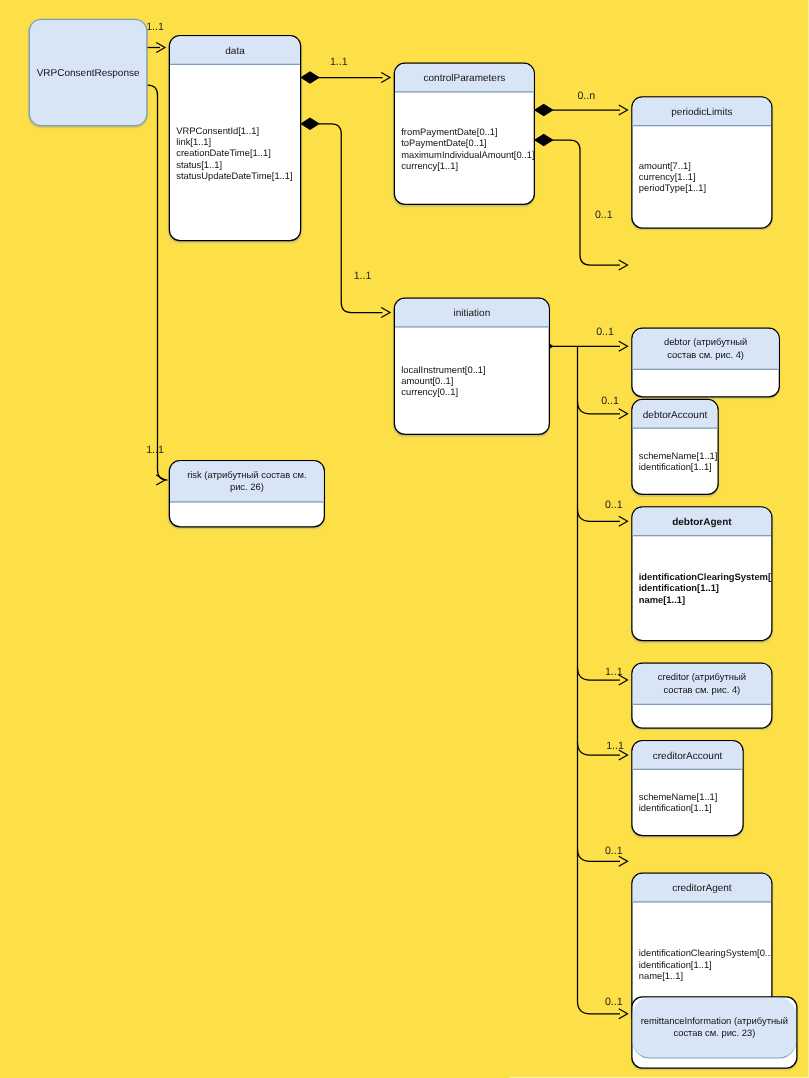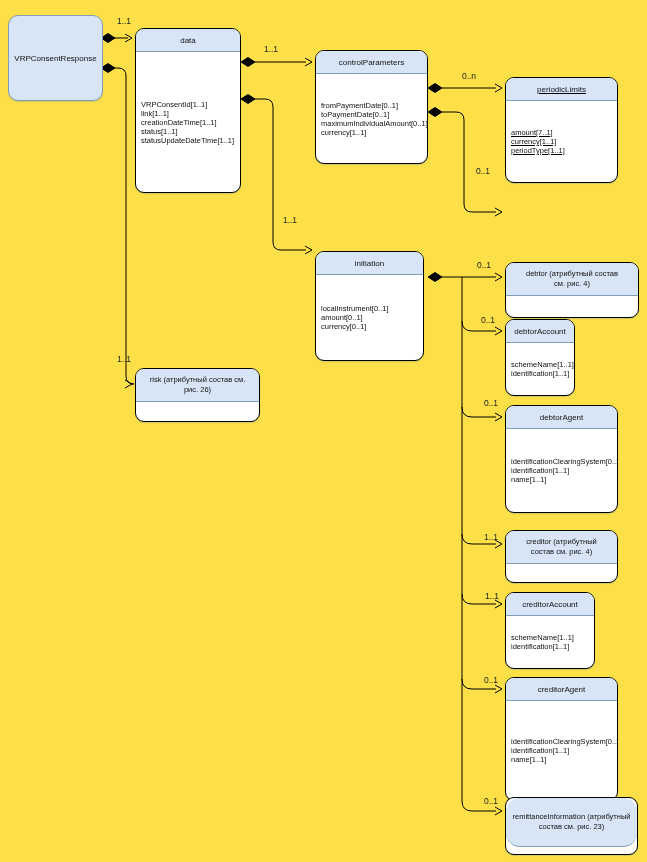--- a/index.html
+++ b/index.html
@@ -14,21 +14,21 @@
         box-shadow:0 1px 1px rgba(120,140,160,.35);}
   .hdr{flex:0 0 auto;height:22px;background:#d7e5f6;border-bottom:1px solid #7f9db9;
        display:flex;align-items:center;justify-content:center;text-align:center;
        font-size:8px;color:#111;}
   .hdr.two{height:32px;font-size:7.5px;line-height:1.35;}
   .pad18{padding:0 18px;}
   .pad12{padding:0 12px;}
   .pad6{padding:8px 6px;border-radius:14px;}
   .nbody{flex:1 1 auto;display:flex;flex-direction:column;justify-content:center;padding:1px 0;}
   .attr{font-size:7.5px;color:#111;padding-left:5px;white-space:nowrap;}
-  .rootnode{position:absolute;left:8px;top:15px;width:95px;height:86px;background:#d7e5f6;
+  .rootnode{position:absolute;left:23px;top:15px;width:95px;height:86px;background:#d7e5f6;
         border:1px solid #7f9db9;border-radius:10px;box-sizing:border-box;
         display:flex;align-items:center;justify-content:center;font-size:8px;color:#111;
         text-align:right;box-shadow:0 1px 1px rgba(120,140,160,.35);}
 </style>
 </head>
 <body>
 
 <div class="stage">
 
   <svg class="wires">
@@ -112,58 +112,58 @@
   <div class="node" style="left:315px;top:50px;width:113px;height:114px;">
     <div class="hdr">controlParameters</div>
     <div class="nbody">
       <div class="attr">fromPaymentDate[0..1]</div>
       <div class="attr">toPaymentDate[0..1]</div>
       <div class="attr">maximumIndividualAmount[0..1]</div>
       <div class="attr">currency[1..1]</div>
     </div>
   </div>
 
-  <div class="node" style="left:505px;top:77px;width:113px;height:106px;text-decoration:underline;">
+  <div class="node" style="left:505px;top:77px;width:113px;height:106px;">
     <div class="hdr">periodicLimits</div>
     <div class="nbody">
       <div class="attr">amount[7..1]</div>
       <div class="attr">currency[1..1]</div>
       <div class="attr">periodType[1..1]</div>
     </div>
   </div>
 
 
-  <div class="node" style="left:315px;top:251px;width:109px;height:110px;">
+  <div class="node" style="left:315px;top:238px;width:125px;height:110px;">
     <div class="hdr">initiation</div>
     <div class="nbody">
       <div class="attr">localInstrument[0..1]</div>
       <div class="attr">amount[0..1]</div>
       <div class="attr">currency[0..1]</div>
     </div>
   </div>
 
   <div class="node" style="left:135px;top:368px;width:125px;height:54px;">
     <div class="hdr two pad12">risk (атрибутный состав см. рис. 26)</div>
     <div class="nbody"></div>
   </div>
 
-  <div class="node" style="left:505px;top:262px;width:134px;height:56px;">
+  <div class="node" style="left:505px;top:262px;width:119px;height:56px;">
     <div class="hdr two pad18">debtor (атрибутный состав см. рис. 4)</div>
     <div class="nbody"></div>
   </div>
 
   <div class="node" style="left:505px;top:319px;width:70px;height:77px;">
     <div class="hdr">debtorAccount</div>
     <div class="nbody">
       <div class="attr">schemeName[1..1]</div>
       <div class="attr">identification[1..1]</div>
     </div>
   </div>
 
-  <div class="node" style="left:505px;top:405px;width:113px;height:108px;">
+  <div class="node" style="left:505px;top:405px;width:113px;height:108px;font-weight:bold;">
     <div class="hdr">debtorAgent</div>
     <div class="nbody">
       <div class="attr">identificationClearingSystem[0..1]</div>
       <div class="attr">identification[1..1]</div>
       <div class="attr">name[1..1]</div>
     </div>
   </div>
 
   <div class="node" style="left:505px;top:530px;width:113px;height:53px;">
     <div class="hdr two pad18">creditor (атрибутный состав см. рис. 4)</div>
@@ -171,21 +171,21 @@
   </div>
 
   <div class="node" style="left:505px;top:592px;width:90px;height:77px;">
     <div class="hdr">creditorAccount</div>
     <div class="nbody">
       <div class="attr">schemeName[1..1]</div>
       <div class="attr">identification[1..1]</div>
     </div>
   </div>
 
-  <div class="node" style="left:505px;top:677px;width:113px;height:124px;">
+  <div class="node" style="left:505px;top:698px;width:113px;height:124px;">
     <div class="hdr">creditorAgent</div>
     <div class="nbody">
       <div class="attr">identificationClearingSystem[0..1]</div>
       <div class="attr">identification[1..1]</div>
       <div class="attr">name[1..1]</div>
     </div>
   </div>
 
   <div class="node" style="left:505px;top:797px;width:133px;height:58px;">
     <div class="hdr two pad6">remittanceInformation (атрибутный состав см. рис. 23)</div>

